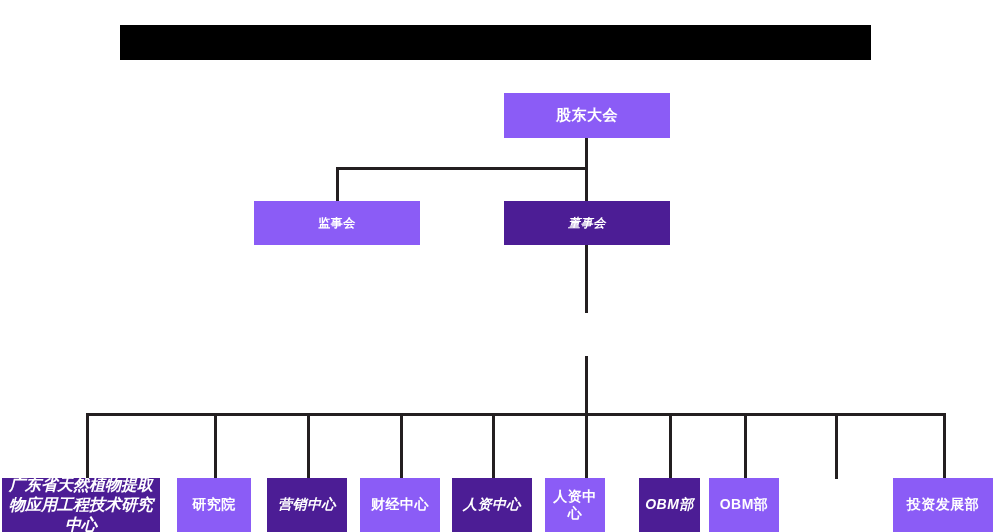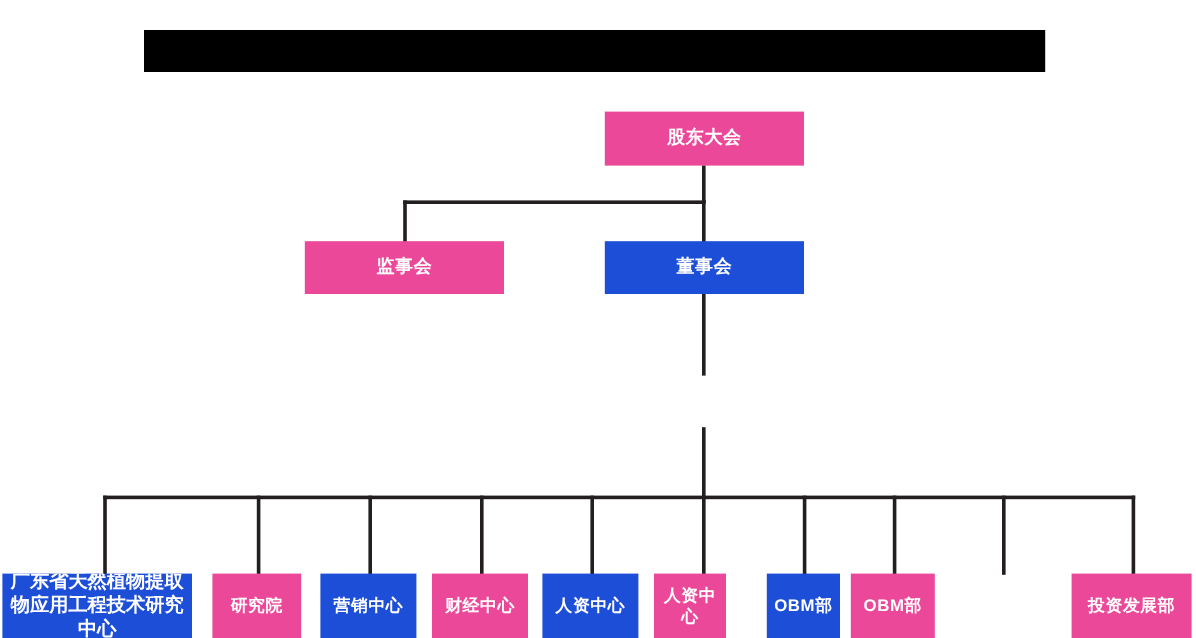--- a/index.html
+++ b/index.html
@@ -51,25 +51,25 @@
     align-items: center;
     justify-content: center;
     text-align: center;
     color: #ffffff;
     font-weight: bold;
     letter-spacing: 0.5px;
     line-height: 1.25;
     padding: 2px 3px;
     overflow: hidden;
   }
-  .node.dark  { background: #ec4899; }
-  .node.light { background: #1d4ed8; }
+  .node.dark  { background: #8b5cf6; }
+  .node.light { background: #4c1d95; font-style: italic; }
 
   .node-top   { font-size: 15px; }
-  .node-mid   { font-size: 15px; }
+  .node-mid   { font-size: 12px; }
   .node-leaf  { font-size: 14px; }
   .node-leaf.small-text { font-size: 16px; letter-spacing: 0px; }
 </style>
 </head>
 <body>
 
 <div id="chart-root">
 
   <div class="title-bar">
     <span class="title-bar-text"></span>

